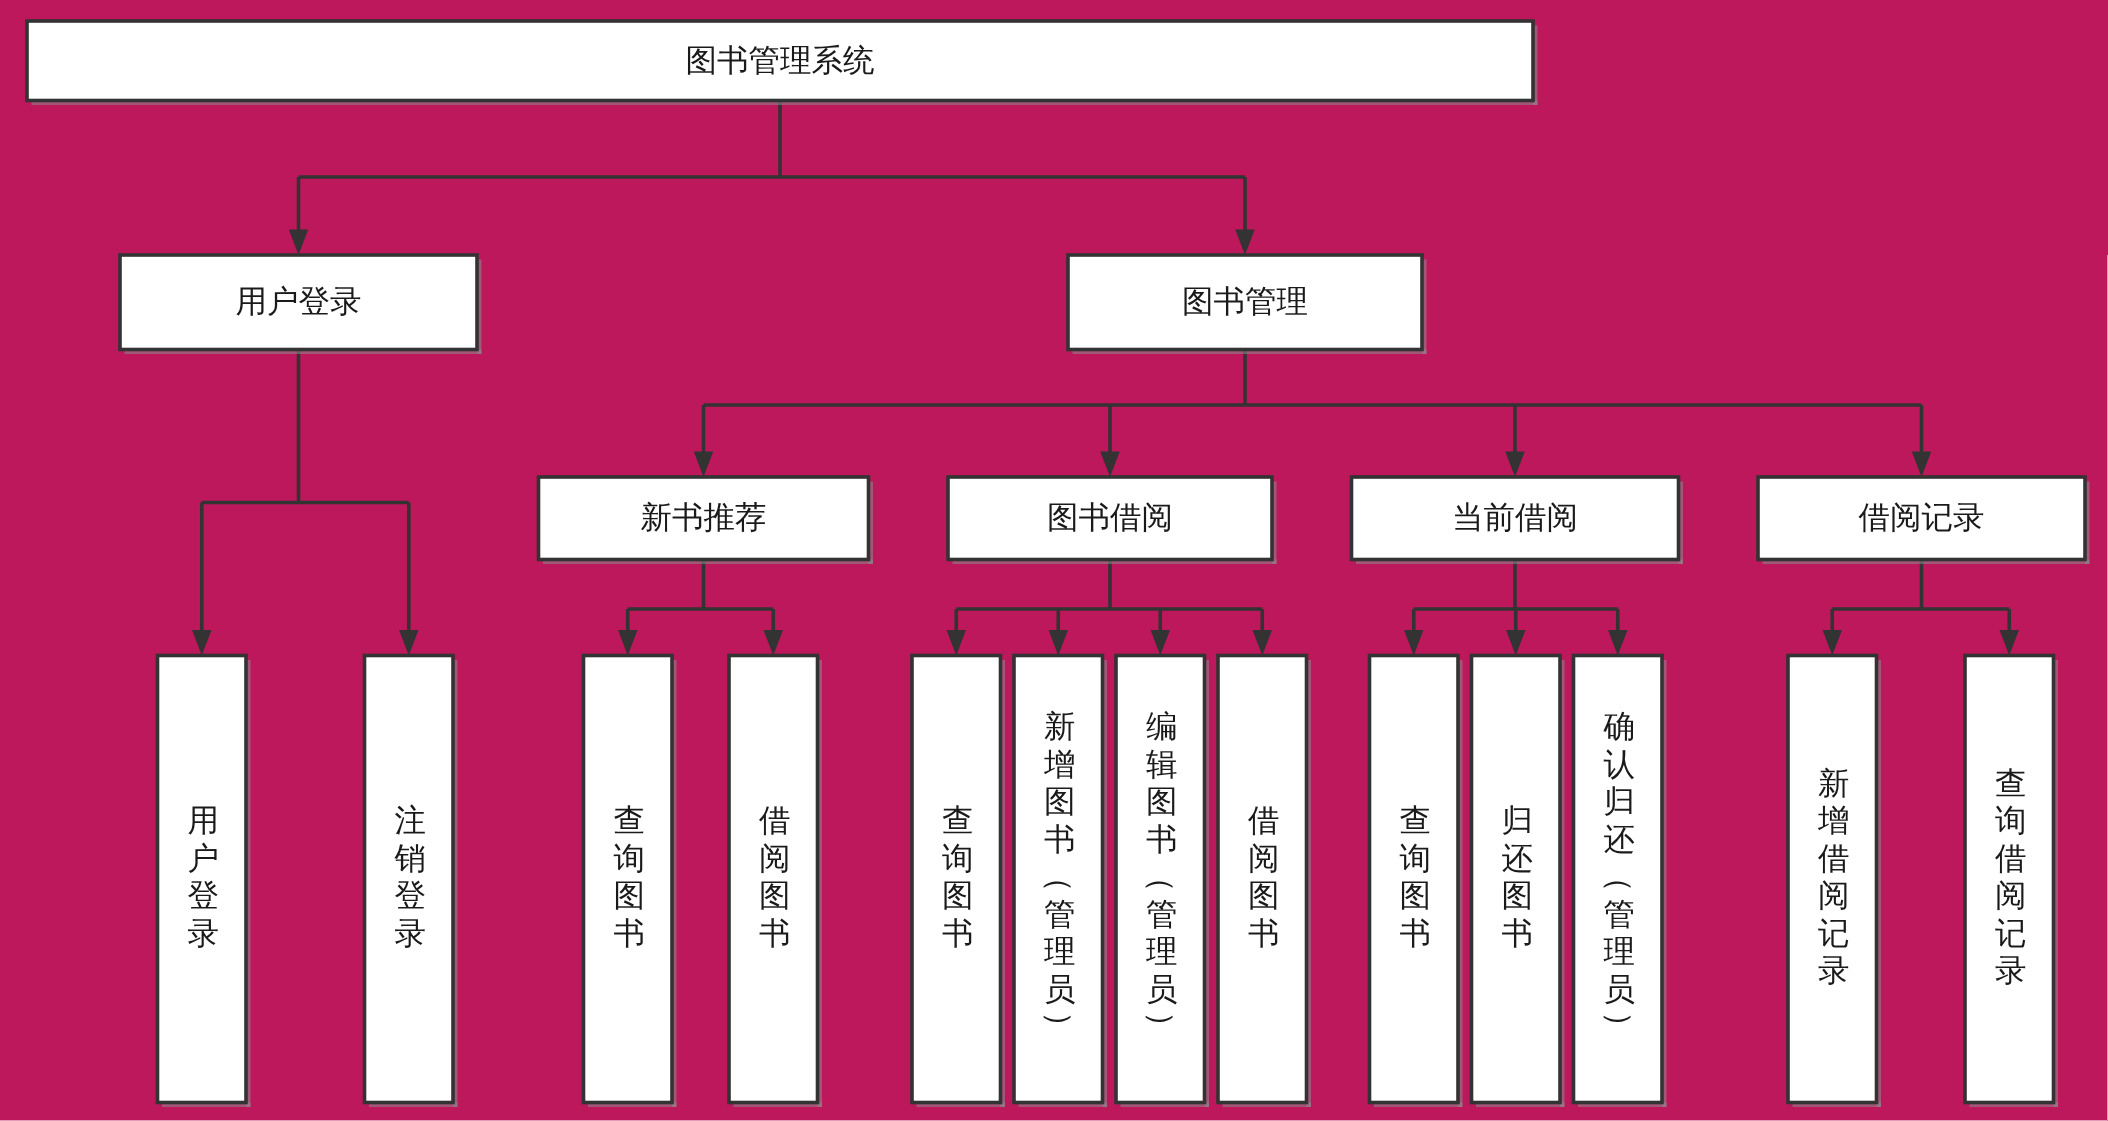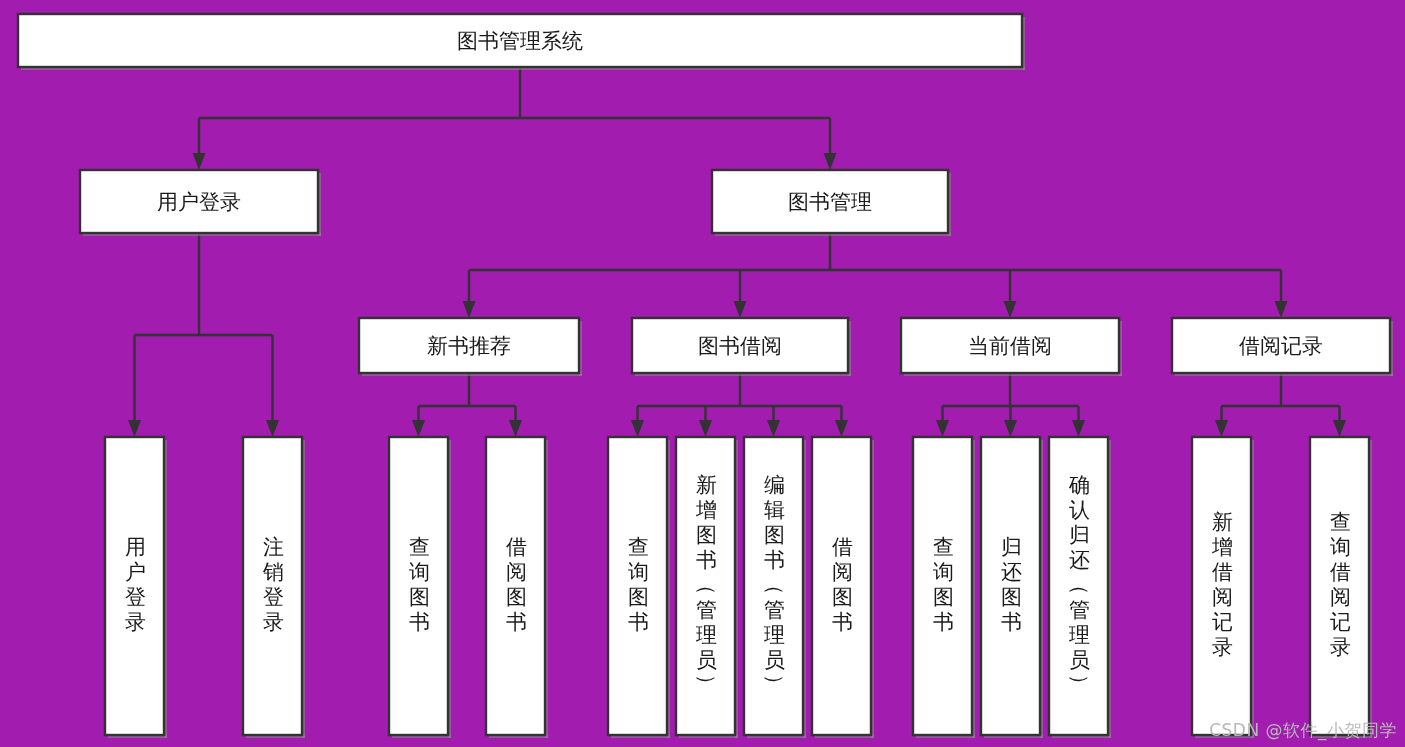--- a/index.html
+++ b/index.html
@@ -11,21 +11,21 @@
   body {
     width: 1405px;
     height: 747px;
     overflow: hidden;
     font-family: "DejaVu Sans", "Liberation Sans", sans-serif;
   }
   #diagram-root {
     position: relative;
     width: 1405px;
     height: 747px;
-    background: #a21caf;
+    background: #be185d;
   }
   svg.diagram-canvas {
     position: absolute;
     left: 0;
     top: 0;
     width: 1405px;
     height: 747px;
     display: block;
   }
   .node-rect {
@@ -319,14 +319,13 @@
           <rect x="1310" y="437" width="59" height="298" class="node-rect"></rect>
           <text x="1340.5" y="529" class="node-label-v">查</text>
           <text x="1340.5" y="554" class="node-label-v">询</text>
           <text x="1340.5" y="579" class="node-label-v">借</text>
           <text x="1340.5" y="604" class="node-label-v">阅</text>
           <text x="1340.5" y="629" class="node-label-v">记</text>
           <text x="1340.5" y="654" class="node-label-v">录</text>
         </g>
       </g>
   </svg>
-  <div class="watermark">CSDN @软件_小贺同学</div>
 </div>
 
 </body></html>

